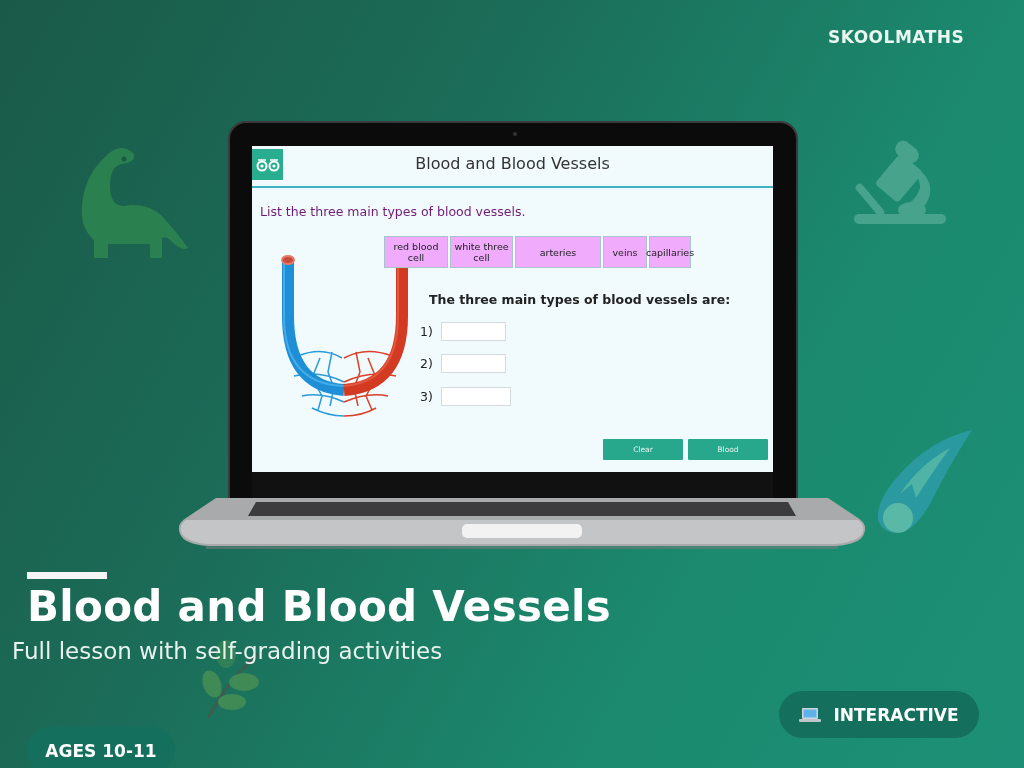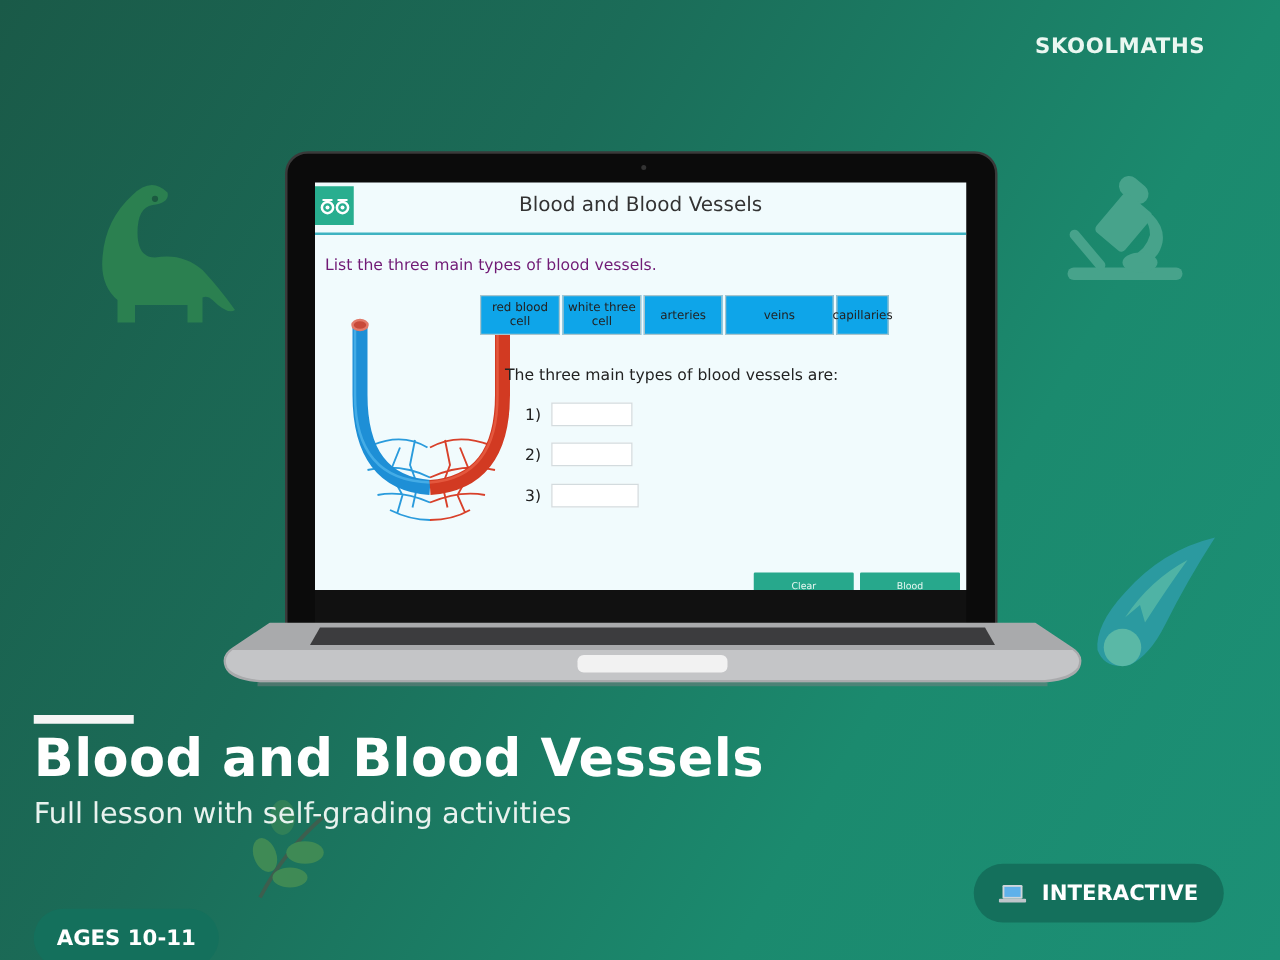--- a/index.html
+++ b/index.html
@@ -33,49 +33,49 @@
   }
   .app-title {
     position: absolute; left: 0; right: 0; top: 8px; text-align: center;
     font-family: "DejaVu Sans", sans-serif; font-size: 16px; color: #333;
   }
   .prompt {
     position: absolute; left: 8px; top: 58px; font-family: "DejaVu Sans", sans-serif; font-size: 12.5px; color: #701a75;
   }
   .word-bank { position: absolute; left: 132px; top: 90px; display: flex; gap: 2px; }
   .word-tile {
-    height: 32px; background: #0ea5e9; border: 1px solid #a8c4cc;
+    height: 32px; background: #f0abfc; border: 1px solid #a8c4cc;
     font-family: "DejaVu Sans", sans-serif; font-size: 9.5px; color: #222;
     display: flex; align-items: center; justify-content: center; text-align: center; line-height: 11px;
   }
   .statement {
-    position: absolute; left: 152px; top: 146px; font-family: "DejaVu Sans", sans-serif; font-size: 12.5px; color: #222;
+    position: absolute; left: 177px; top: 146px; font-family: "DejaVu Sans", sans-serif; font-size: 12.5px; color: #222; font-weight: bold;
   }
   .answer-row { position: absolute; left: 168px; display: flex; align-items: center; gap: 5px; }
   .answer-num { font-family: "DejaVu Sans", sans-serif; font-size: 12.5px; color: #222; width: 16px; }
   .answer-input { height: 19px; border: 1px solid #d3dbde; background: #fff; }
   .btn {
     position: absolute; top: 293px; width: 80px; height: 21px; background: #27a88c;
     color: #e8f8f2; font-family: "DejaVu Sans", sans-serif; font-size: 7.5px;
-    display: flex; align-items: center; justify-content: center; border-radius: 1px; margin-top: 19px;
+    display: flex; align-items: center; justify-content: center; border-radius: 1px;
   }
   .keyboard-reflection {
     position: absolute; left: 22px; top: 349px; width: 521px; height: 28px; background: #111;
   }
   .laptop-base {
     position: absolute; left: 176px; top: 498px; width: 692px; height: 52px;
   }
   
   .title-bar { position: absolute; left: 27px; top: 572px; width: 80px; height: 7px; background: #f5f5f5; }
   .main-title {
     position: absolute; left: 27px; top: 582px; color: #fff;
     font-family: "DejaVu Sans", sans-serif; font-weight: bold; font-size: 42px; letter-spacing: 0.3px;
   }
   .subtitle {
-    position: absolute; left: 27px; top: 638px; color: #e8f2ee;
+    position: absolute; left: 12px; top: 638px; color: #e8f2ee;
     font-family: "DejaVu Sans", sans-serif; font-size: 23px;
   }
   .pill {
     position: absolute; height: 47px; border-radius: 24px; background: #14705c;
     color: #fff; font-family: "DejaVu Sans", sans-serif; font-weight: bold; font-size: 17px;
     display: flex; align-items: center; justify-content: center; gap: 12px;
   }
 </style>
 </head>
 <body>
@@ -139,24 +139,24 @@
       <ellipse cx="130" cy="14" rx="6" ry="4" fill="#f0b0a4" opacity="0.8"></ellipse>
     </svg>
 
     <div class="word-bank">
       <div class="word-tile" style="width:64px">
         <div><span>red blood</span><br><span>cell</span></div>
       </div>
       <div class="word-tile" style="width:63px">
         <div><span>white three</span><br><span>cell</span></div>
       </div>
-      <div class="word-tile" style="width:63px">
+      <div class="word-tile" style="width:86px">
         <span>arteries</span>
       </div>
-      <div class="word-tile" style="width:87px">
+      <div class="word-tile" style="width:44px">
         <span>veins</span>
       </div>
       <div class="word-tile" style="width:42px">
         <span>capillaries</span>
       </div>
     </div>
 
     <div class="statement">The three main types of blood vessels are:</div>
 
     <div class="answer-row" style="top:176px">

